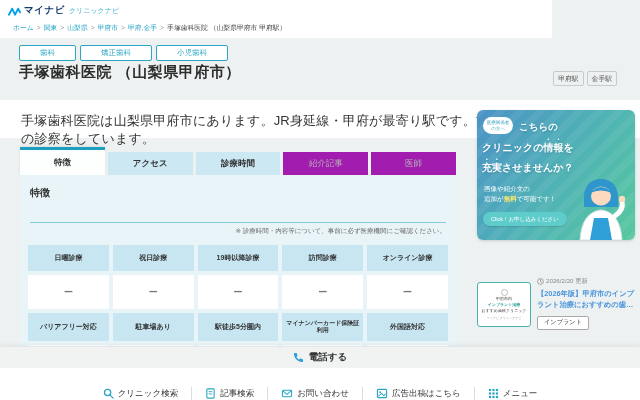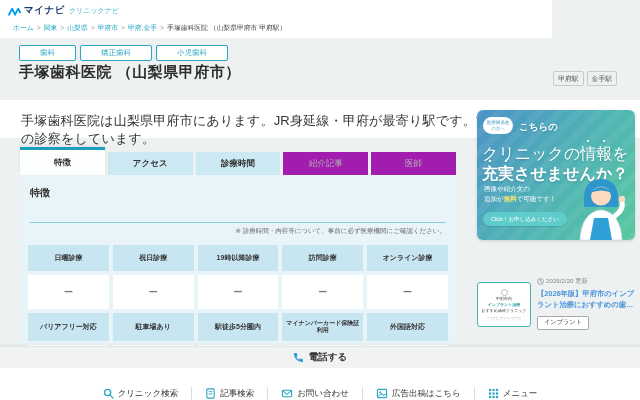--- a/index.html
+++ b/index.html
@@ -49,22 +49,22 @@
   .fval2 { height:40px; }
 
   
   .banner { position:absolute; left:477px; top:110px; width:158px; height:130px; border-radius:6px; overflow:hidden; cursor:pointer;
             background:linear-gradient(125deg,#4a92c6 0%,#50b4b4 55%,#57c89e 100%); color:#fff; box-shadow:0 1px 3px rgba(0,0,0,.15); }
   .banner::before { content:""; position:absolute; inset:0;
             background:repeating-linear-gradient(135deg,rgba(255,255,255,.06) 0 7px,transparent 7px 14px); }
   .b-badge { position:absolute; left:6px; top:7px; width:30px; background:#fff; border-radius:9px; color:#3aa0c0;
              font-size:4.5px; line-height:1.35; text-align:center; padding:2.5px 1px; }
   .b-line1 { position:absolute; left:42px; top:11px; font-size:9.5px; font-weight:bold; text-shadow:0 1px 2px rgba(0,60,80,.25); }
-  .b-line2 { position:absolute; left:5px; top:26px; font-size:16px; font-weight:normal; white-space:nowrap; text-shadow:0 1px 2px rgba(0,60,80,.25); }
-  .b-line3 { position:absolute; left:5px; top:46px; font-size:16px; font-weight:bold; white-space:nowrap; text-shadow:0 1px 2px rgba(0,60,80,.25); }
+  .b-line2 { position:absolute; left:5px; top:26px; font-size:10px; font-weight:bold; white-space:nowrap; text-shadow:0 1px 2px rgba(0,60,80,.25); }
+  .b-line3 { position:absolute; left:5px; top:46px; font-size:10px; font-weight:bold; white-space:nowrap; text-shadow:0 1px 2px rgba(0,60,80,.25); }
   .emph { -webkit-text-emphasis:filled dot #fff; text-emphasis:filled dot #fff; }
   .b-sub { position:absolute; left:7px; top:74px; font-size:6.5px; line-height:1.55; }
   .b-sub .yellow { color:#ffe86b; font-weight:bold; }
   .b-cta { position:absolute; left:6px; top:102px; background:#5ecccb; border-radius:9px; font-size:5.5px; color:#fff;
            padding:3.5px 8px; white-space:nowrap; box-shadow:0 1px 1px rgba(0,0,0,.12); }
   .b-woman { position:absolute; right:3px; bottom:0; }
 
   
   .rel-heading { position:absolute; left:479px; top:250px; font-size:9.5px; font-weight:bold; color:#333; white-space:nowrap; }
   .art-thumb { position:absolute; left:477px; top:282px; width:54px; height:45px; background:#fff; border:1.5px solid #49b3ae;

